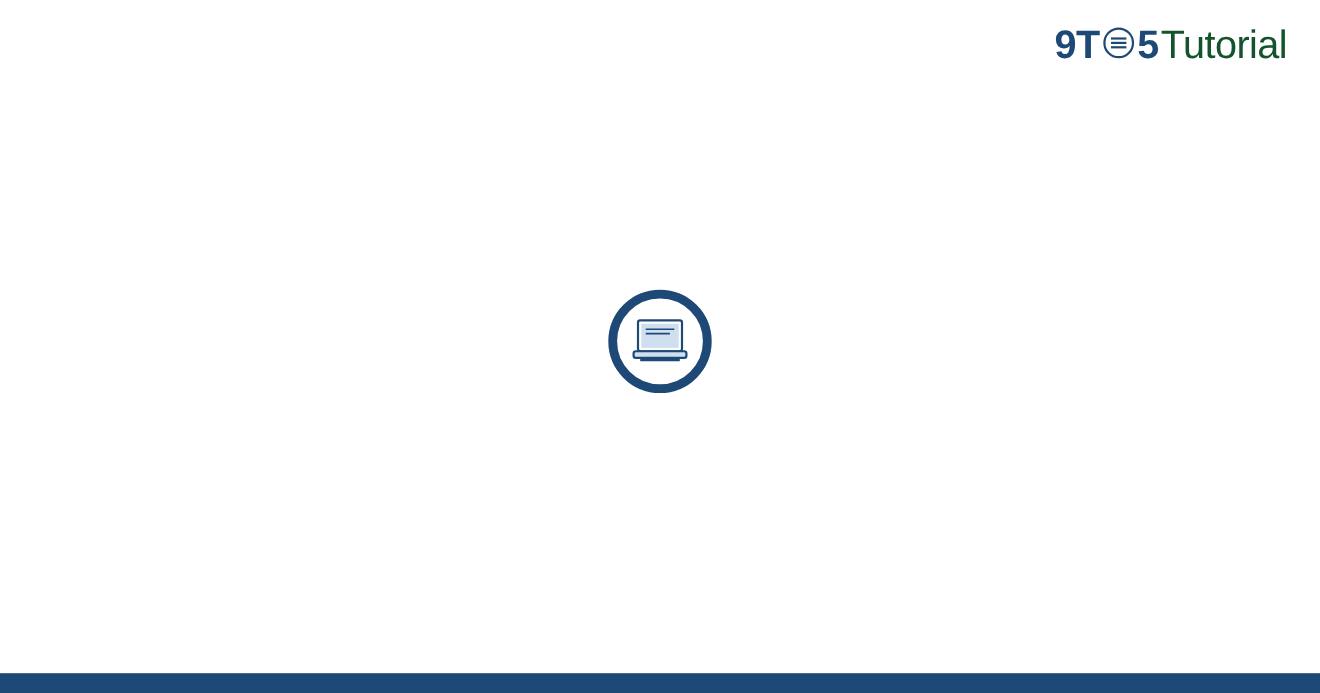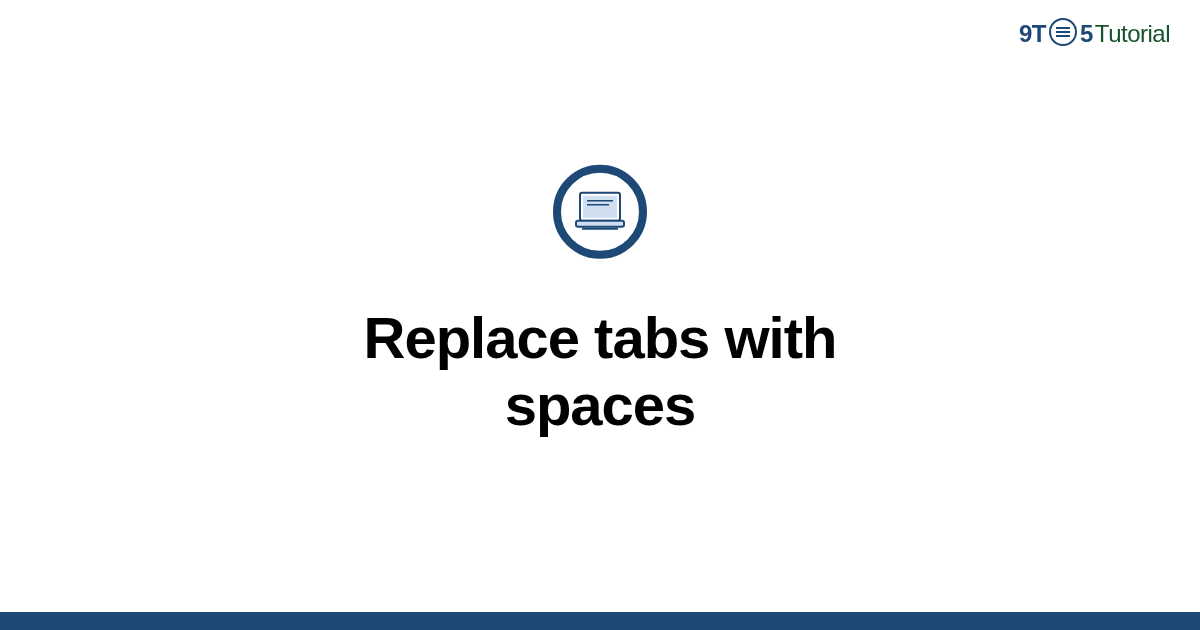--- a/index.html
+++ b/index.html
@@ -17,21 +17,21 @@
     }
     .header {
       position: absolute;
       top: 20px;
       right: 30px;
       display: flex;
       align-items: center;
       gap: 2px;
     }
     .logo-text {
-      font-size: 24px;
+      font-size: 36px;
       font-weight: 600;
       letter-spacing: -0.5px;
     }
     .logo-9t {
       color: #1e4976;
     }
     .logo-o-circle {
       display: inline-flex;
       align-items: center;
       justify-content: center;
@@ -131,16 +131,15 @@
   <div class="laptop-icon-circle">
     <svg class="laptop-svg" viewBox="0 0 52 42">
       <rect x="6" y="2" width="40" height="28" rx="2" fill="none" stroke="#1e4976" stroke-width="2"></rect>
       <rect x="9" y="5" width="34" height="22" fill="#d0dff0"></rect>
       <line x1="13" y1="10" x2="39" y2="10" stroke="#1e4976" stroke-width="1.5"></line>
       <line x1="13" y1="14" x2="35" y2="14" stroke="#1e4976" stroke-width="1.5"></line>
       <rect x="2" y="30" width="48" height="6" rx="2" fill="#d0dff0" stroke="#1e4976" stroke-width="2"></rect>
       <line x1="8" y1="38" x2="44" y2="38" stroke="#1e4976" stroke-width="2"></line>
     </svg>
   </div>
-  <h1 class="title">Replace tabs with spaces</h1>
 </div>
 
 <div class="footer-bar"></div>
 
 </body></html>

